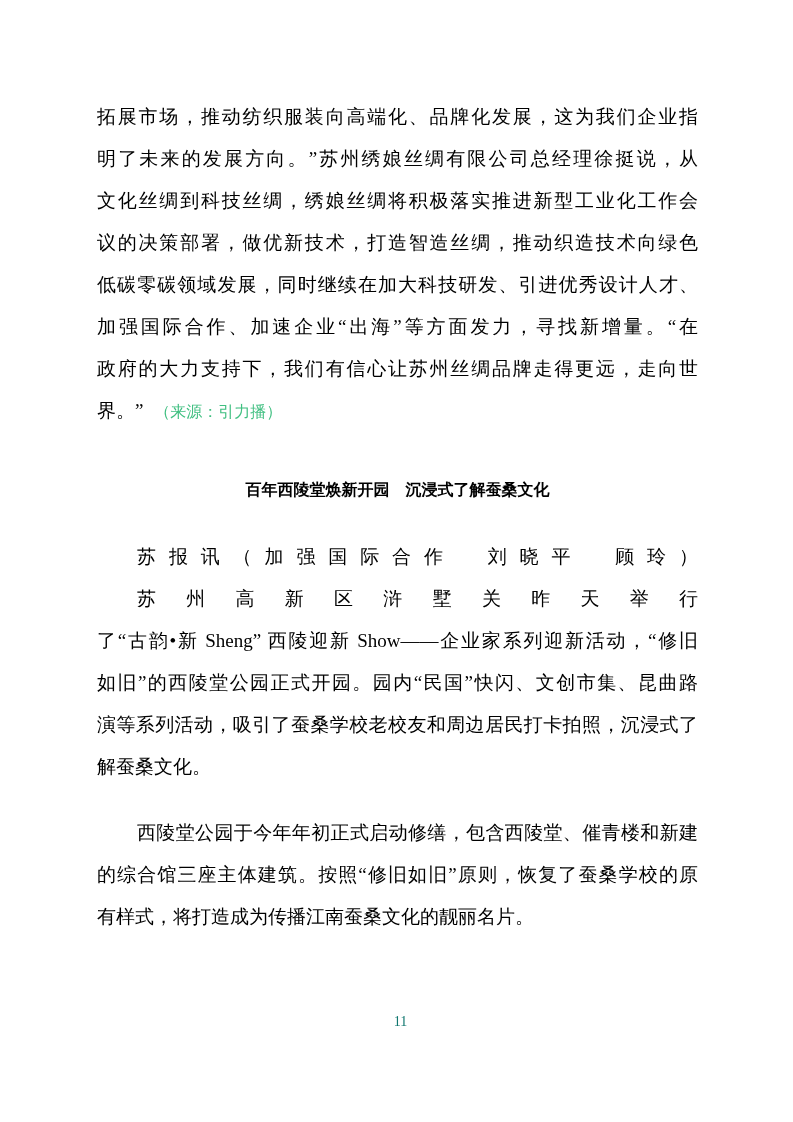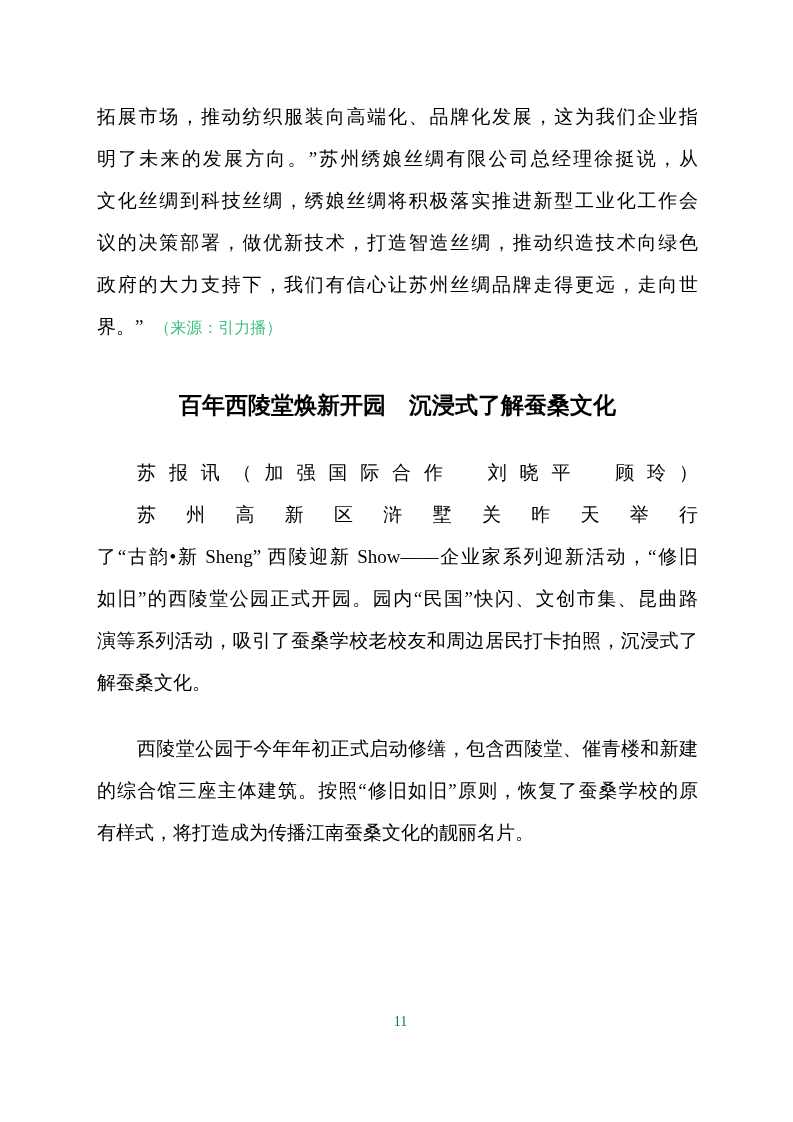--- a/index.html
+++ b/index.html
@@ -31,21 +31,21 @@
   }
   .line.just {
     text-align: justify;
     text-align-last: justify;
   }
   .line.indent {
     padding-left: 40px;
   }
   .article-title {
     margin: 36px 0 25px 0;
-    font-size: 23px;
+    font-size: 16px;
     font-weight: bold;
     line-height: 42px;
     text-align: center;
     color: #000000;
   }
   .paragraph {
     margin: 0;
   }
   .paragraph + .paragraph {
     margin-top: 24px;
@@ -71,20 +71,22 @@
 
 <div class="page" style="background: rgb(255, 255, 255); color: rgb(0, 0, 0); padding-left: 8px;">
   <div class="content">
 
     <div class="paragraph">
       <div>
           <div class="line just">拓展市场，推动纺织服装向高端化、品牌化发展，这为我们企业指</div>
           <div class="line just">明了未来的发展方向。”苏州绣娘丝绸有限公司总经理徐挺说，从</div>
           <div class="line just">文化丝绸到科技丝绸，绣娘丝绸将积极落实推进新型工业化工作会</div>
           <div class="line just">议的决策部署，做优新技术，打造智造丝绸，推动织造技术向绿色</div>
+          <div class="line just">低碳零碳领域发展，同时继续在加大科技研发、引进优秀设计人才、</div>
+          <div class="line just">加强国际合作、加速企业“出海”等方面发力，寻找新增量。“在</div>
           <div class="line just">政府的大力支持下，我们有信心让苏州丝绸品牌走得更远，走向世</div>
         </div>
       <div class="line">
         <span>界。”</span>
         <span class="source" style="color: rgb(63, 191, 128);">（来源：引力播）</span>
       </div>
     </div>
 
     <h2 class="article-title">百年西陵堂焕新开园　沉浸式了解蚕桑文化</h2>
 

